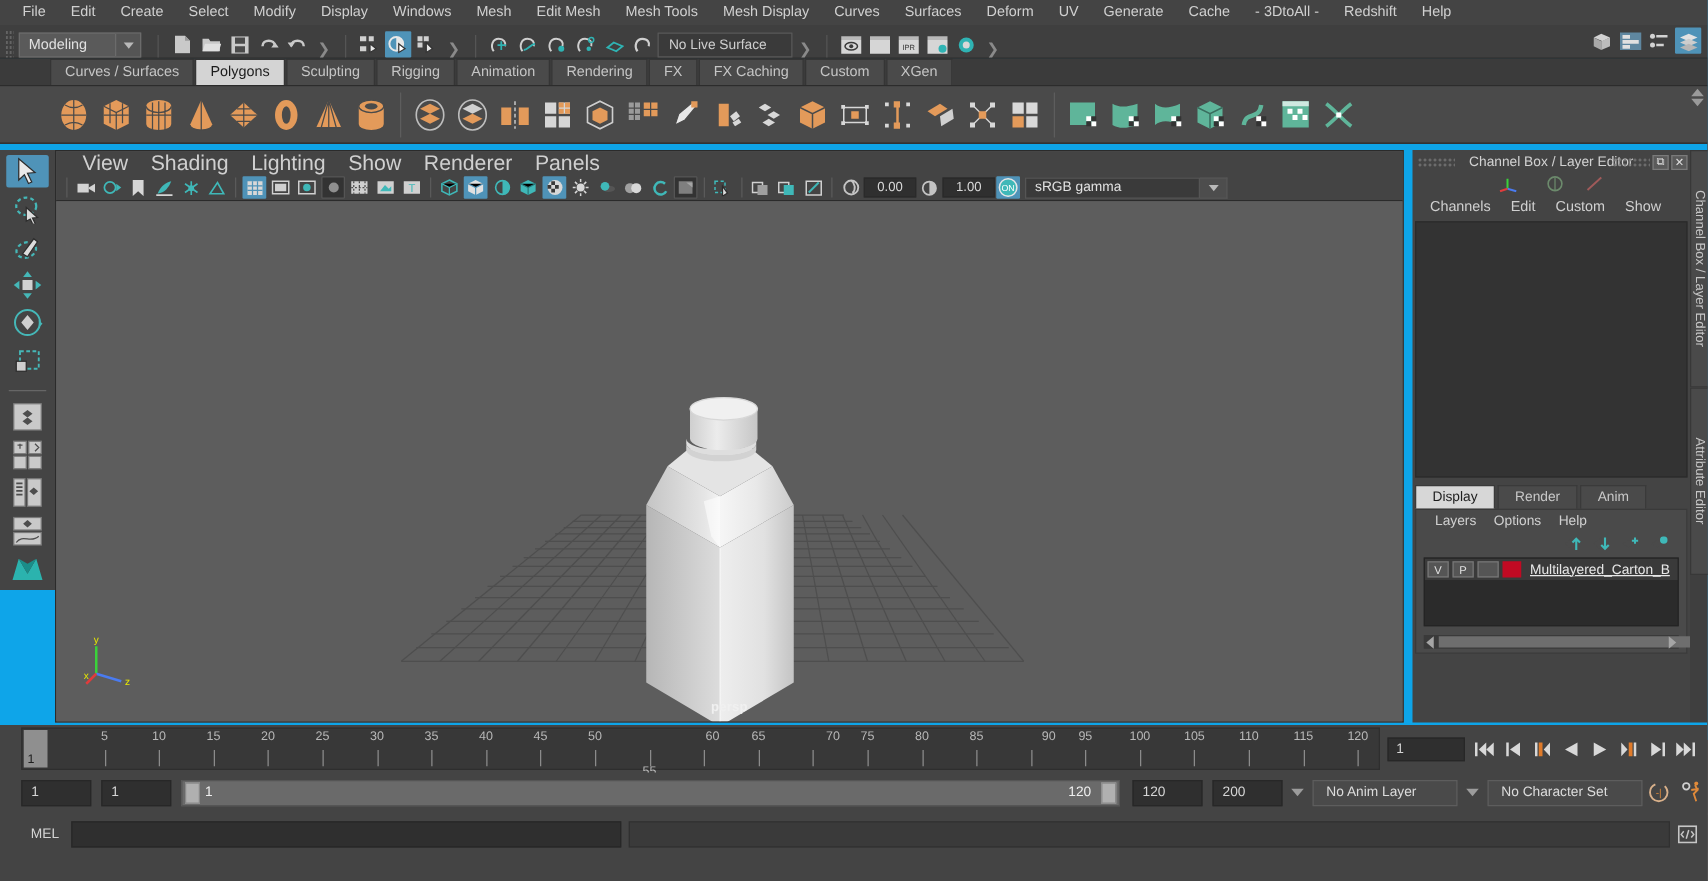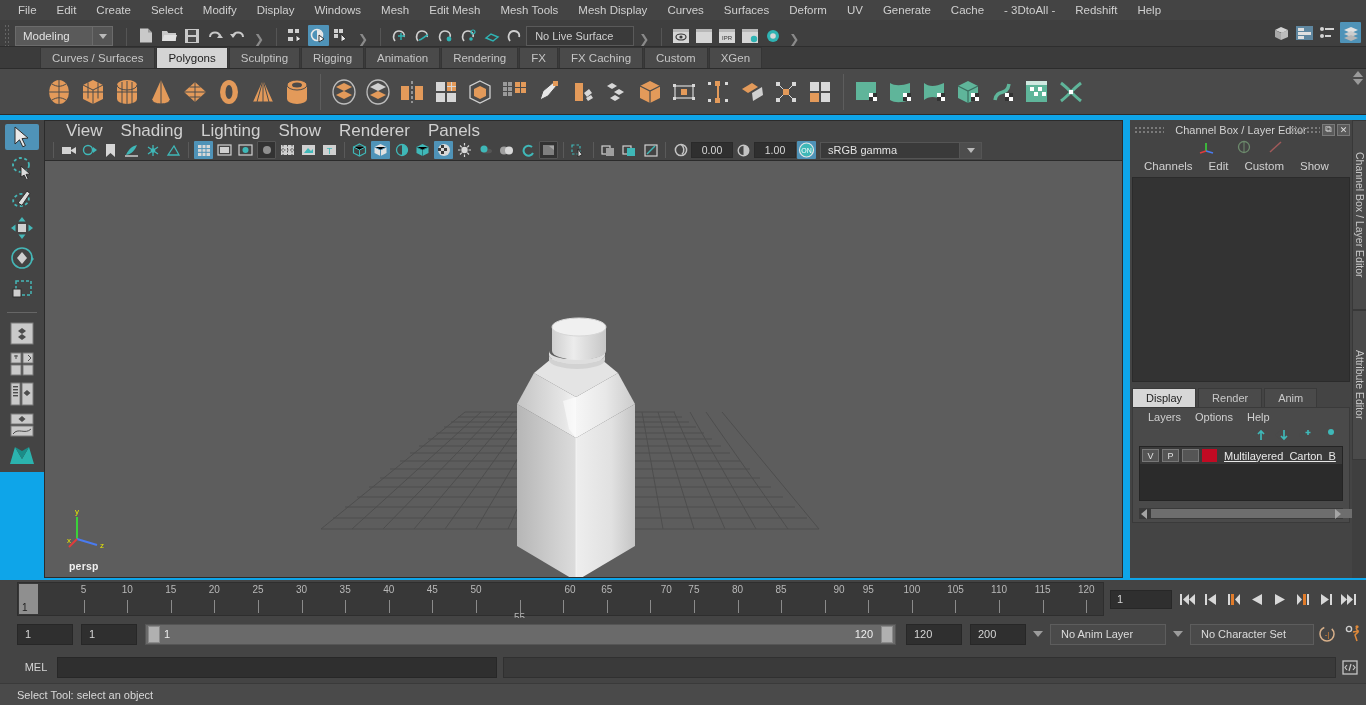--- a/index.html
+++ b/index.html
@@ -109,22 +109,22 @@
     display:flex;align-items:center;justify-content:center; border:1px solid #2a2a2a;
   }
   .gammabox{
     width:140px;height:17px;background:#3a3a3a;border:1px solid #555;color:#e2e2e2;font-size:11px;
     display:flex;align-items:center;padding-left:7px;margin-left:3px;
   }
   .gammaarrow{ width:22px;height:17px;background:#4d4d4d;border:1px solid #555;border-left:none;
     display:flex;align-items:center;justify-content:center;}
   .canvas{ position:absolute; left:0; right:0; top:40px; bottom:0; background:#5d5d5d; overflow:hidden; }
   .camlabel{
-    position:absolute; left:0; right:0; bottom:5px; text-align:left;
-    font-size:10.5px; color:#f0f0f0; font-weight:bold; letter-spacing:.2px;margin-left:24px;
+    position:absolute; left:0; right:0; bottom:5px; text-align:center;
+    font-size:10.5px; color:#f0f0f0; font-weight:bold; letter-spacing:.2px;
   }
   .axisgiz{ position:absolute; left:22px; bottom:28px; width:46px; height:46px; }
 
   
   .rightpanel{
     position:absolute; right:14px; top:120px; width:222px; height:458px;
     background:#444;
   }
   .rp-title{ height:19px; display:flex; align-items:center; justify-content:center;
      font-size:11px; color:#d2d2d2; position:relative; }
@@ -1374,18 +1374,14 @@
     <div class="mel-in"></div>
     <div class="mel-out"></div>
     <div class="mel-btn">
       <svg width="16" height="15" viewBox="0 0 16 15">
           <rect x="1" y="1" width="14" height="13" fill="none" stroke="#c6c6c6" stroke-width="1.3"></rect>
           <path d="M5 5L3 7.5 5 10M11 5l2 2.5L11 10M9 4l-2 7" stroke="#c6c6c6" stroke-width="1.2" fill="none"></path>
         </svg>
     </div>
   </div>
 
-  <div class="statusline">
-
-    <div class="txt">Select Tool: select an object</div>
-  </div>
 
 </div>
 
 </body></html>

